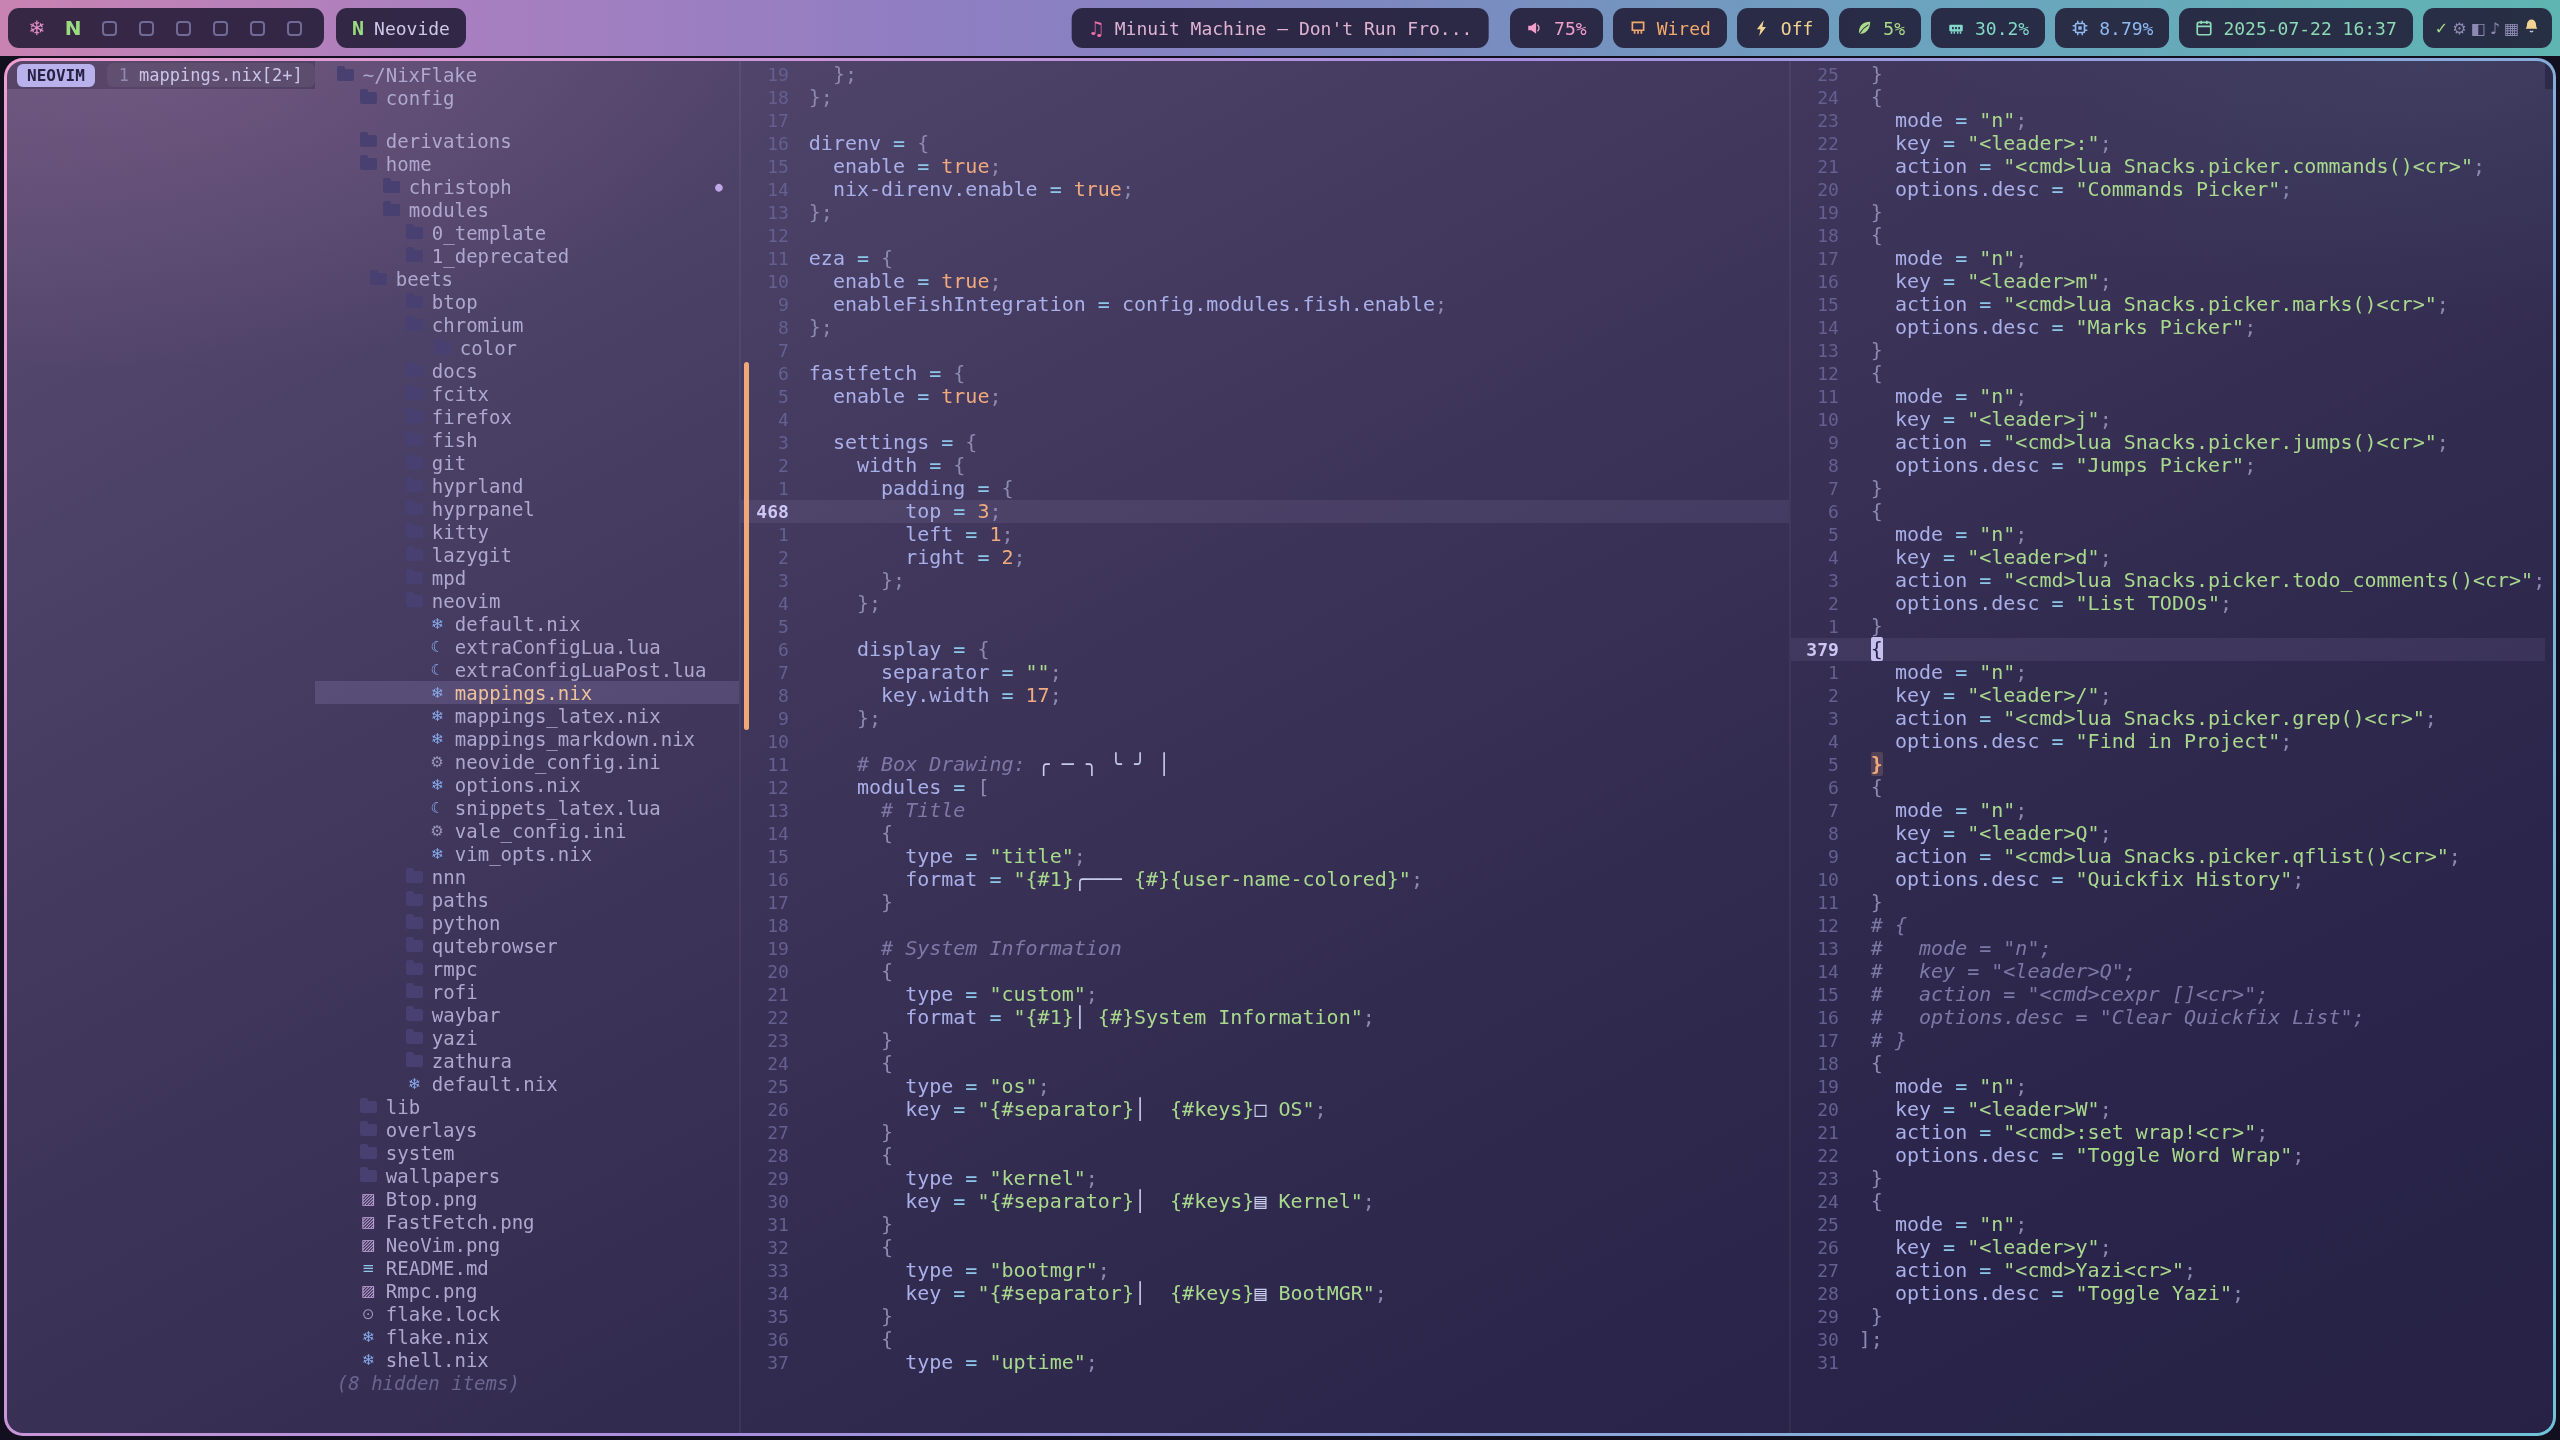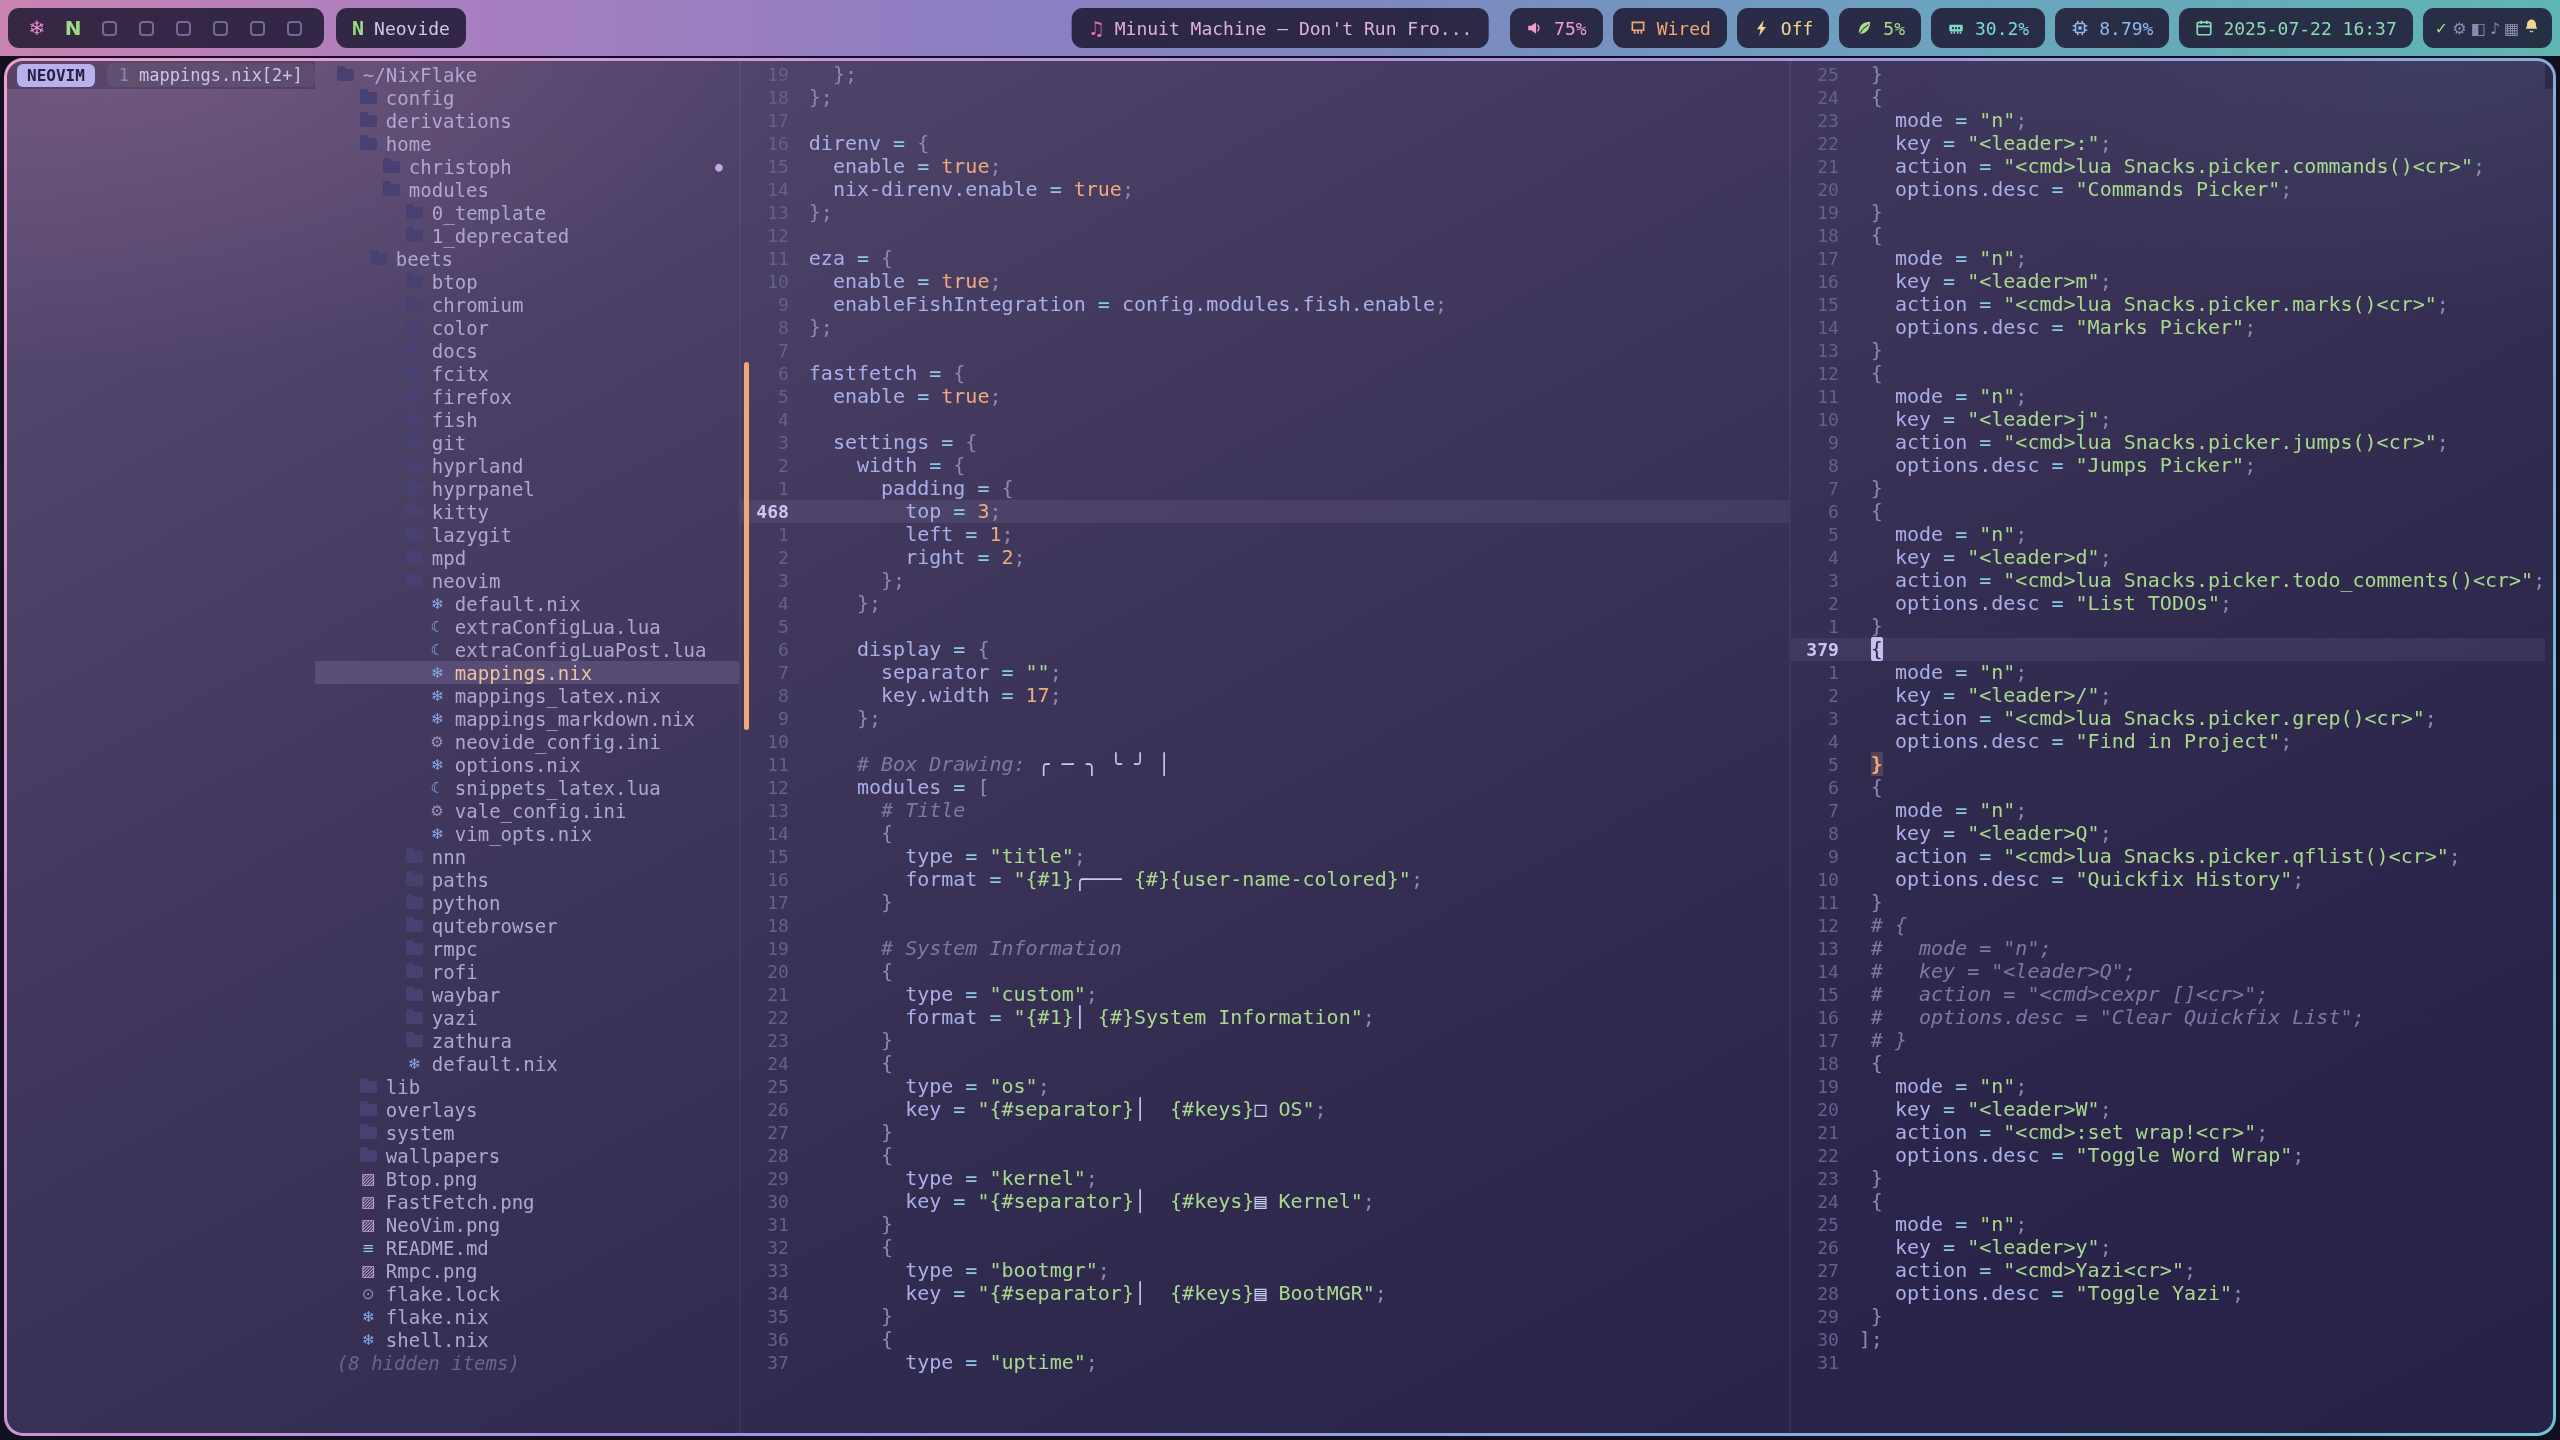--- a/index.html
+++ b/index.html
@@ -207,21 +207,21 @@
   <div class="content">
     <div class="tree">
           <div class="trow" style="padding-left: 22px;">
             <span class="fold-ic"></span>
             <span class="tname">~/NixFlake</span>
           </div>
           <div class="trow" style="padding-left: 45px;">
             <span class="fold-ic"></span>
             <span class="tname">config</span>
           </div>
-          <div class="trow" style="padding-left: 45px;">
+          <div class="trow" style="padding-left: 45px; margin-top: 20px;">
             <span class="fold-ic"></span>
             <span class="tname">derivations</span>
           </div>
           <div class="trow" style="padding-left: 45px;">
             <span class="fold-ic"></span>
             <span class="tname">home</span>
           </div>
           <div class="trow" style="padding-left: 68px;">
             <span class="fold-ic"></span>
             <span class="tname">christoph</span>
@@ -244,21 +244,21 @@
             <span class="tname">beets</span>
           </div>
           <div class="trow" style="padding-left: 91px;">
             <span class="fold-ic"></span>
             <span class="tname">btop</span>
           </div>
           <div class="trow" style="padding-left: 91px;">
             <span class="fold-ic"></span>
             <span class="tname">chromium</span>
           </div>
-          <div class="trow" style="padding-left: 91px;">
+          <div class="trow" style="padding-left: 91px; margin-left: 28px;">
             <span class="fold-ic"></span>
             <span class="tname">color</span>
           </div>
           <div class="trow" style="padding-left: 91px;">
             <span class="fold-ic"></span>
             <span class="tname">docs</span>
           </div>
           <div class="trow" style="padding-left: 91px;">
             <span class="fold-ic"></span>
             <span class="tname">fcitx</span>

